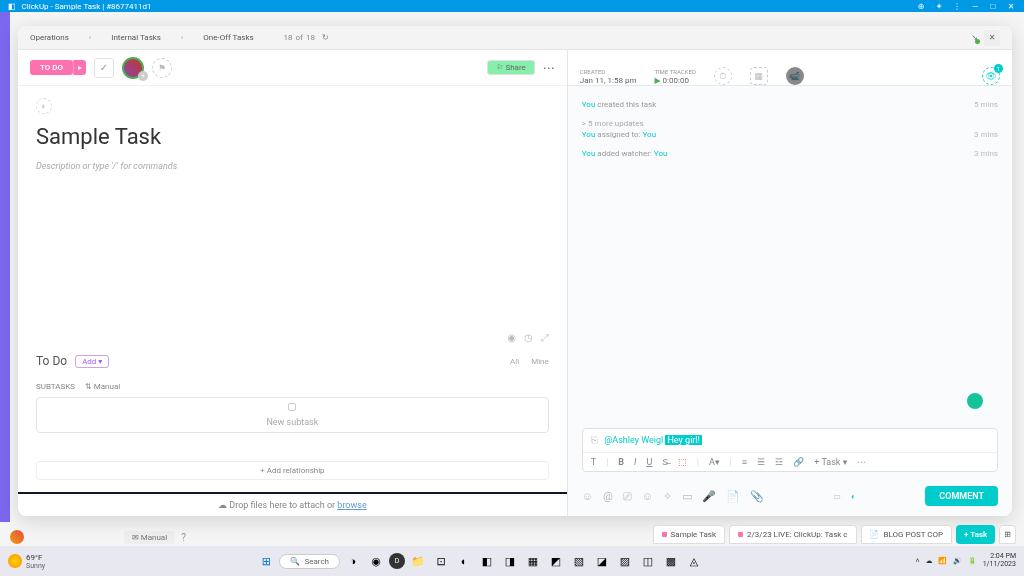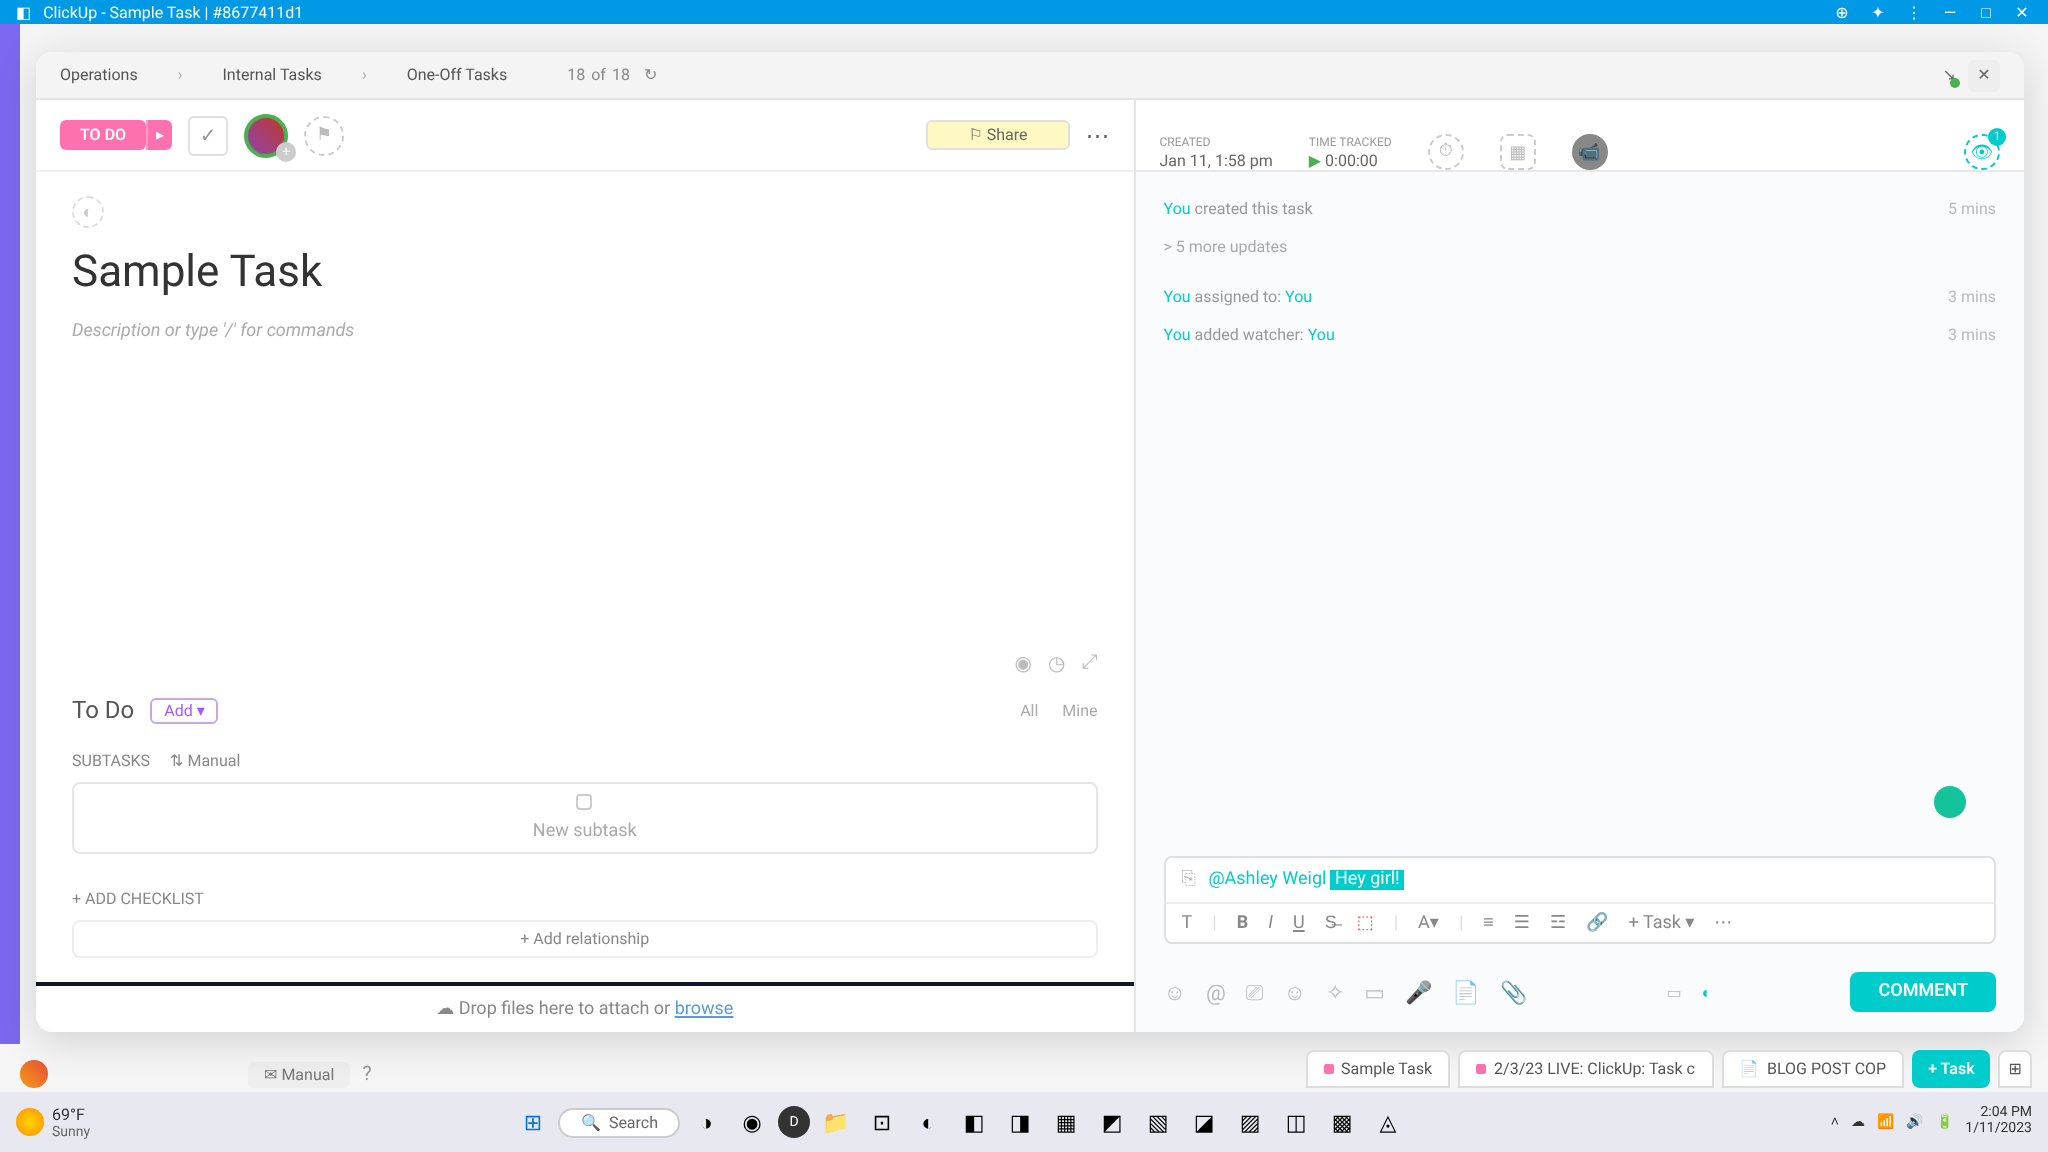--- a/index.html
+++ b/index.html
@@ -26,56 +26,56 @@
 .left-pane { flex: 1.05; display: flex; flex-direction: column; border-right: 1px solid #e5e5e5; position: relative; }
 .right-pane { flex: 0.85; display: flex; flex-direction: column; background: #fafbfc; }
 
 .left-toolbar { height: 36px; display: flex; align-items: center; padding: 0 12px; gap: 8px; border-bottom: 1px solid #f0f0f0; }
 .status-btn { background: #fd71af; color: white; border: none; padding: 3px 10px; font-size: 8px; font-weight: 600; border-radius: 3px; cursor: pointer; display: flex; align-items: center;}
 .status-arrow { background: #fd71af; color: white; border: none; padding: 3px 4px; font-size: 8px; border-left: 1px solid rgba(255,255,255,0.3); border-radius: 0 3px 3px 0; cursor: pointer;}
 .icon-box { width: 20px; height: 20px; border: 1px solid #e0e0e0; border-radius: 3px; display: flex; align-items: center; justify-content: center; font-size: 10px; color: #999; cursor: pointer;}
 .avatar { width: 22px; height: 22px; border-radius: 50%; background: linear-gradient(45deg, #8e44ad, #c0392b); border: 2px solid #4caf50; position: relative; }
 .dashed-circle { width: 20px; height: 20px; border: 1px dashed #ccc; border-radius: 50%; display: flex; align-items: center; justify-content: center; font-size: 9px; color: #bbb; cursor: pointer;}
 .left-toolbar-right { margin-left: auto; display: flex; gap: 8px; align-items: center; }
-.share-btn { border: 1px solid #e0e0e0; border-radius: 3px; padding: 2px 20px; font-size: 8px; color: #666; cursor: pointer; background: #fef9c3; }
+.share-btn { border: 1px solid #e0e0e0; border-radius: 3px; padding: 2px 8px; font-size: 8px; color: #666; cursor: pointer; background: #86efac; }
 
 .left-content { flex: 1; padding: 12px 18px; overflow-y: auto; display: flex; flex-direction: column;}
 .task-title { font-size: 22px; font-weight: 400; color: #333; margin-top: 10px; margin-bottom: 12px; }
 .description-placeholder { font-size: 9px; color: #aaa; font-style: italic; }
 
 .desc-area { flex: 1; min-height: 120px; position: relative; }
 .desc-icons { position: absolute; bottom: 0; right: 0; display: flex; gap: 8px; color: #bbb; font-size: 10px; }
 
 .todo-section { display: flex; align-items: center; gap: 8px; margin-top: 10px;}
 .todo-label { font-size: 12px; color: #555; }
 .add-dropdown { border: 1px solid #c9a5e8; color: #a259ff; background: white; border-radius: 3px; padding: 1px 6px; font-size: 8px; cursor: pointer; }
 .filter-tabs { margin-left: auto; display: flex; gap: 12px; font-size: 8px; color: #aaa; }
 
 .subtasks-header { display: flex; align-items: center; gap: 10px; margin-top: 14px; font-size: 8px; color: #888; }
 .subtask-input-row { border: 1px solid #e5e5e5; border-radius: 4px; padding: 5px 10px; margin-top: 6px; display: flex; align-items: center; gap: 6px; font-size: 9px; color: #aaa; flex-direction: column; }
 
 .add-checklist { font-size: 8px; color: #888; margin-top: 18px; cursor: pointer; }
-.add-relationship { font-size: 8px; color: #888; text-align: center; border: 1px solid #eee; border-radius: 4px; padding: 4px; margin-top: 6px; cursor: pointer; }
+.add-relationship { font-size: 8px; color: #888; text-align: center; border: 1px solid #eee; border-radius: 4px; padding: 4px; margin-top: 28px; cursor: pointer; }
 
 .drop-files { font-size: 9px; color: #888; text-align: center; padding: 6px; border-top: 2px solid #0f172a;}
 .drop-files a { color: #5b9bd5; text-decoration: underline; }
 
 .right-toolbar { height: 36px; display: flex; align-items: flex-end; padding: 0 12px; gap: 18px; border-bottom: 1px solid #e8e8e8; font-size: 7px; color: #999; background: white;}
 .right-meta { display: flex; flex-direction: column; gap: 1px; }
 .right-meta-label { text-transform: uppercase; font-size: 6px; }
 .right-meta-val { font-size: 8px; color: #666; }
 .right-toolbar-icons { margin-left: auto; display: flex; gap: 10px; align-items: center;}
 .watch-eye { position: relative; }
 .watch-badge { position: absolute; top: -4px; right: -4px; background: #0cc; color: white; border-radius: 50%; width: 9px; height: 9px; font-size: 6px; display: flex; align-items: center; justify-content: center; }
 
 .activity-feed { flex: 1; padding: 14px; font-size: 8px; color: #999; overflow-y: auto; }
 .activity-row { display: flex; justify-content: space-between; margin-bottom: 10px; }
 .activity-you { color: #0cc; }
 .activity-time { color: #bbb; }
-.activity-more { color: #aaa; margin-bottom: 16px; }
+.activity-more { color: #aaa; margin-bottom: 2px; }
 
 .comment-box { border: 1px solid #e0e0e0; border-radius: 4px; margin: 0 14px 8px; background: white; }
 .comment-content { padding: 6px 8px; font-size: 9px; min-height: 20px; }
 .mention { color: #0cc; }
 .highlighted { background: #0cc; color: white; padding: 0 2px; }
 .comment-toolbar { border-top: 1px solid #eee; padding: 4px 8px; display: flex; gap: 10px; align-items: center; font-size: 9px; color: #888; }
 .comment-toolbar span { cursor: pointer; }
 
 .grammarly { position: absolute; right: 14px; bottom: 62px; width: 16px; height: 16px; background: #15c39a; border-radius: 50%; }
 
@@ -192,21 +192,20 @@
 
         <div class="subtasks-header">
           <span>SUBTASKS</span>
           <span>⇅ Manual</span>
         </div>
         <div class="subtask-input-row">
           <span style="width:8px;height:8px;border:1px solid #ccc;border-radius:2px;"></span>
           <span>New subtask</span>
         </div>
 
-        <div class="add-checklist">+ ADD CHECKLIST</div>
         <div class="add-relationship">+ Add relationship</div>
       </div>
 
       <div class="drop-files">
         <span>☁</span>
         <span>Drop files here to attach or </span><a>browse</a>
       </div>
     </div>
 
     <div class="right-pane">

